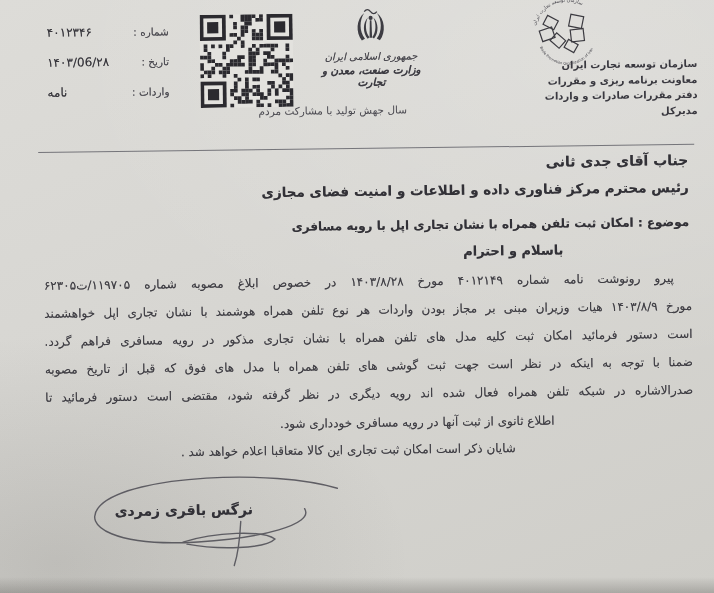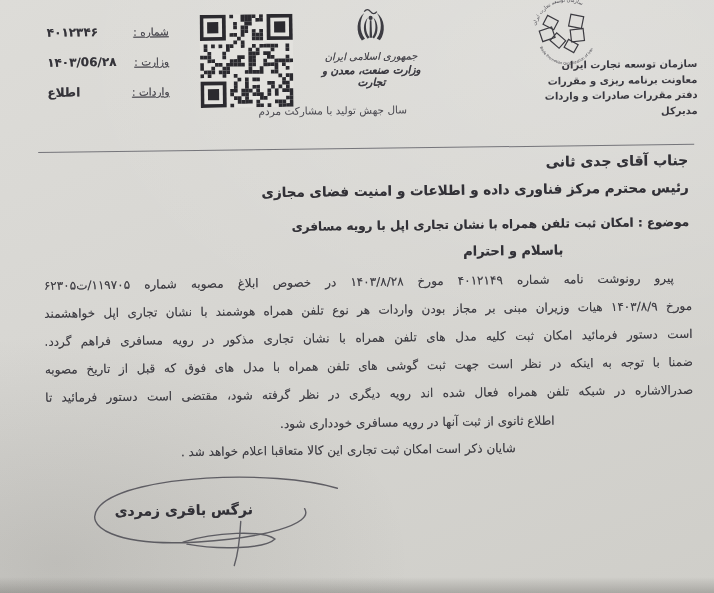--- a/index.html
+++ b/index.html
@@ -20,22 +20,22 @@
     content:"";position:absolute;left:0;right:0;bottom:0;height:16px;
     background:linear-gradient(to bottom, rgba(0,0,0,0), rgba(70,68,64,.28));
     pointer-events:none;
   }
   .tilt{position:absolute;inset:0;transform:rotate(-0.7deg);transform-origin:50% 50%;}
   .ink{color:#3f3e44;text-shadow:0 0 .5px rgba(62,61,67,.55);}
   .ink-b{color:#323137;font-weight:bold;text-shadow:0 0 .6px rgba(50,49,55,.5);}
   
   .meta-row{position:absolute;left:50px;width:122px;display:flex;justify-content:space-between;
     direction:rtl;align-items:baseline;}
-  .meta-label{font-size:10.5px;color:#4a4950;text-decoration:underline;}
-  .meta-value{font-size:12px;font-weight:bold;color:#35343a;}
+  .meta-label{font-size:10.5px;color:#4a4950;}
+  .meta-value{font-size:12px;font-weight:normal;color:#35343a;}
   
   .qr{position:absolute;left:203px;top:13px;width:93px;height:93px;}
   
   .center-head{position:absolute;left:318px;top:8px;width:112px;text-align:center;direction:rtl;}
   .emblem{display:block;margin:0 auto;}
   .gov-line1{font-size:10px;font-style:italic;margin-top:3px;color:#45444b;}
   .gov-line2{font-size:10.5px;font-style:italic;font-weight:bold;margin-top:2px;color:#3c3b42;}
   .slogan{position:absolute;left:230px;top:104px;width:210px;text-align:center;
     font-size:10.5px;color:#4a4950;direction:rtl;}
   
@@ -64,26 +64,26 @@
 <body>
 
 <div class="paper">
   <div class="tilt">
 
     <div class="meta-row ink" style="top:22px;">
       <span class="meta-label">شماره :</span>
       <span class="meta-value">۴۰۱۲۳۴۶</span>
     </div>
     <div class="meta-row ink" style="top:52px;">
-      <span class="meta-label">وزارت :</span>
+      <span class="meta-label">تاریخ :</span>
       <span class="meta-value">۱۴۰۳/06/۲۸</span>
     </div>
     <div class="meta-row ink" style="top:82px;">
       <span class="meta-label">واردات :</span>
-      <span class="meta-value">اطلاع</span>
+      <span class="meta-value">نامه</span>
     </div>
 
     <svg class="qr" id="qr" viewBox="0 0 25 25">
         <rect x="-0.6" y="-0.6" width="26.2" height="26.2" fill="#e3e2de"></rect>
         <rect x="8" y="0" width="1" height="1" fill="#2b2a2f"></rect>
         <rect x="11" y="0" width="1" height="1" fill="#2b2a2f"></rect>
         <rect x="12" y="0" width="1" height="1" fill="#2b2a2f"></rect>
         <rect x="13" y="0" width="1" height="1" fill="#2b2a2f"></rect>
         <rect x="14" y="0" width="1" height="1" fill="#2b2a2f"></rect>
         <rect x="16" y="0" width="1" height="1" fill="#2b2a2f"></rect>

